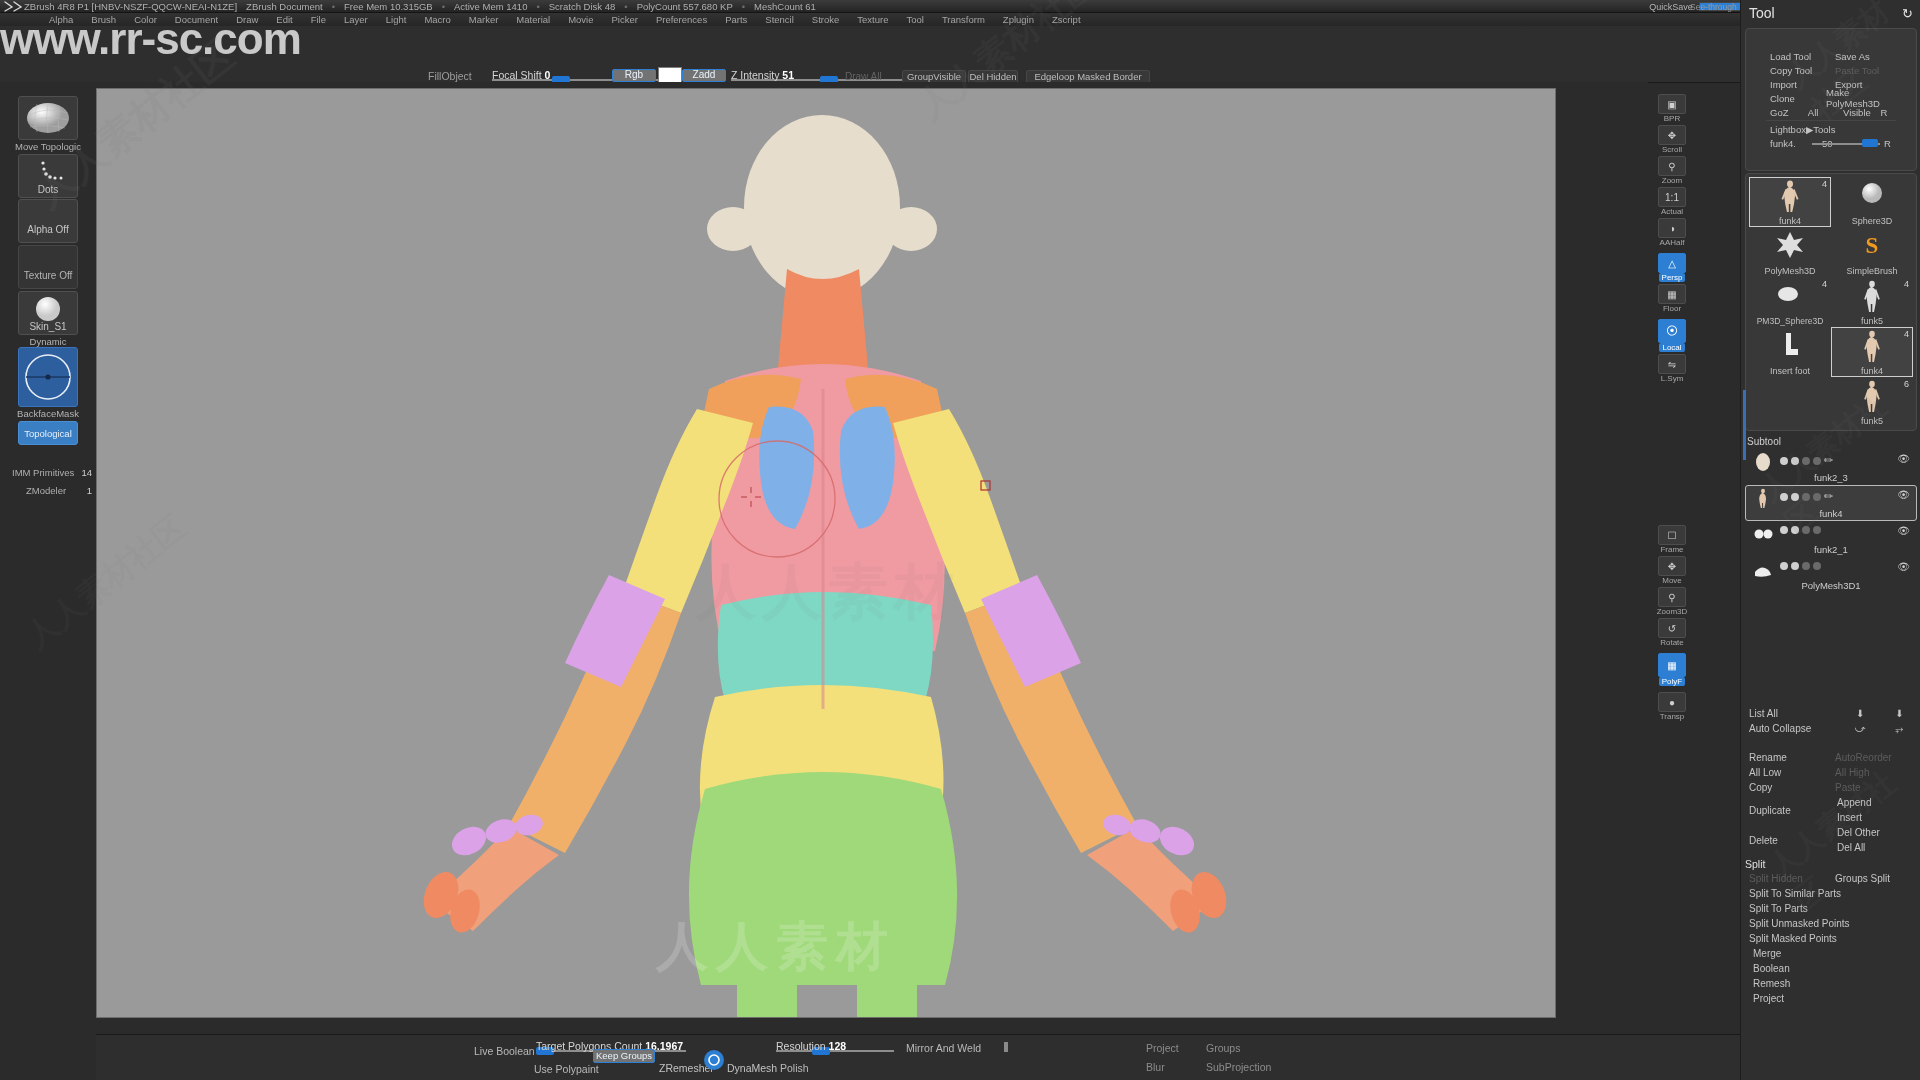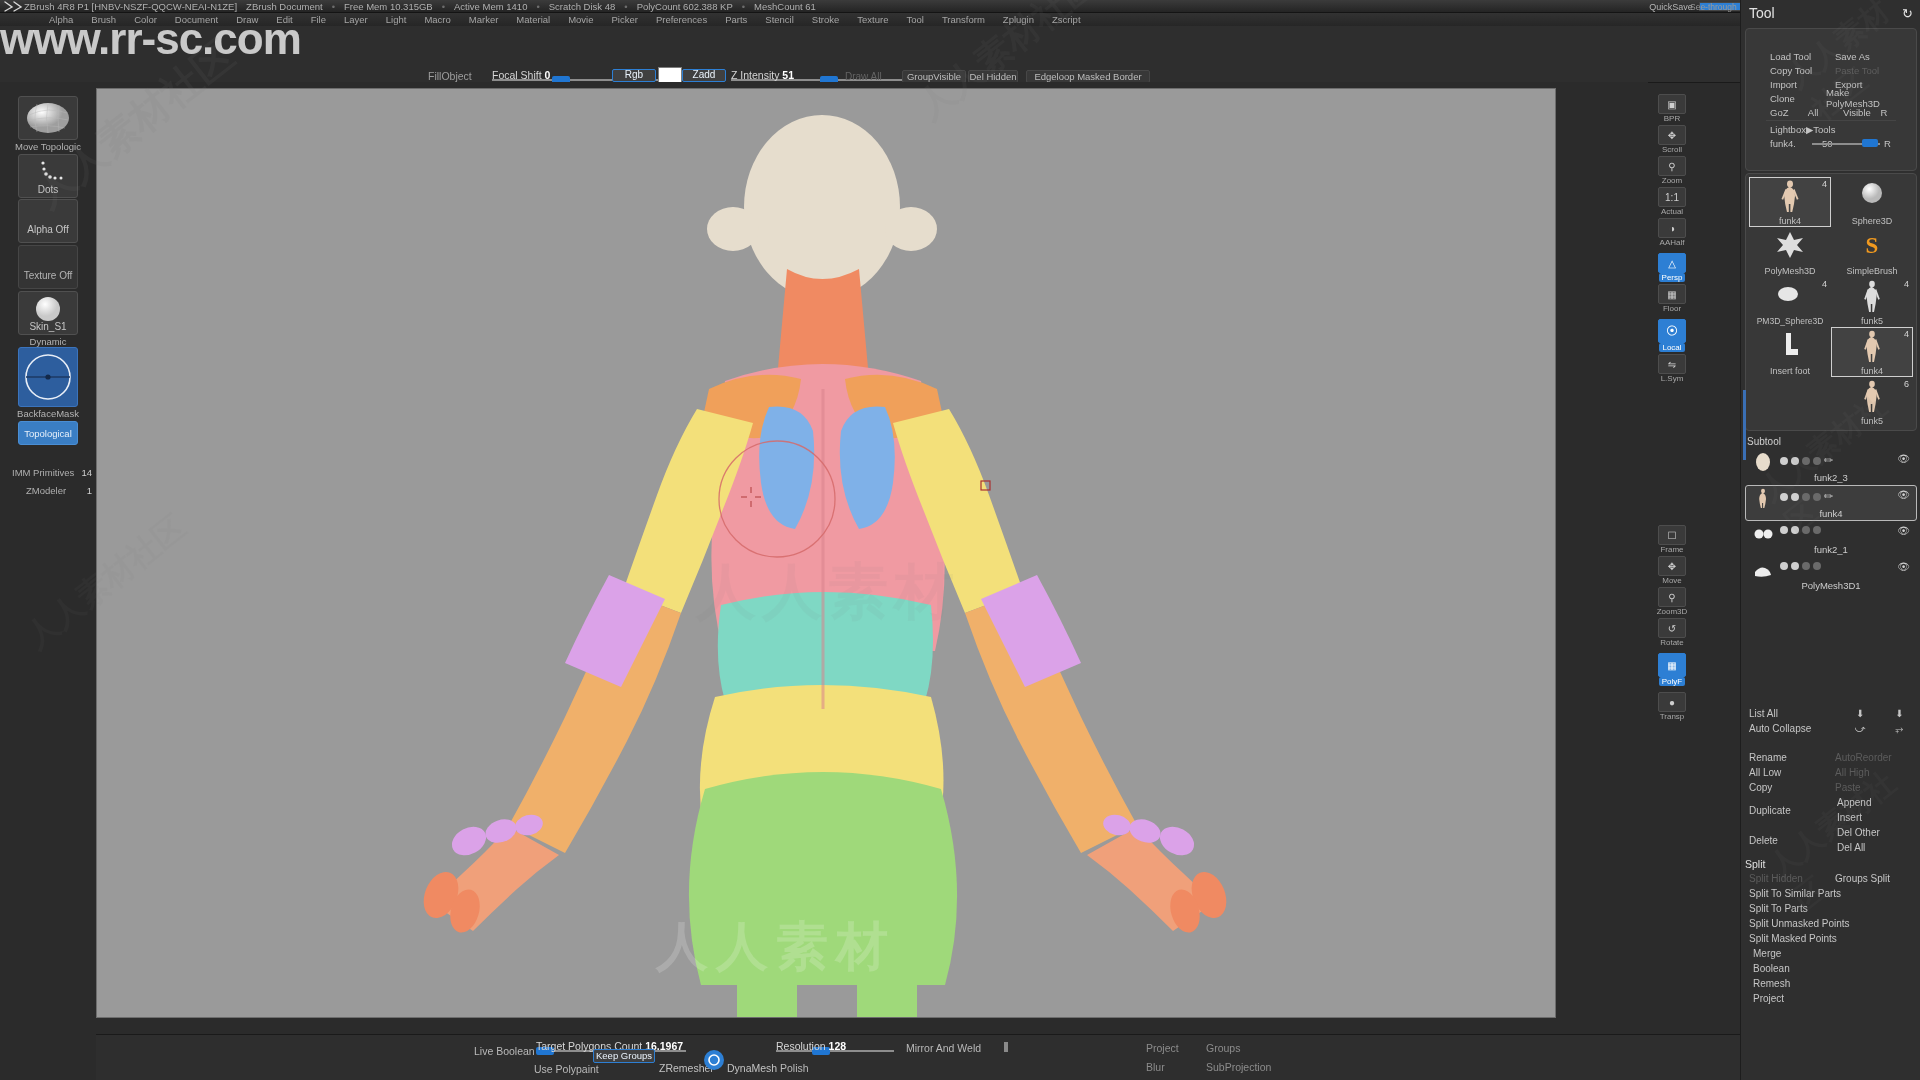--- a/index.html
+++ b/index.html
@@ -4,21 +4,21 @@
 <style>
   html,body{margin:0;padding:0;background:#2b2b2b;}
   body{width:1920px;height:1080px;overflow:hidden;position:relative;
        font-family:"Liberation Sans",sans-serif;color:#c8c8c8;font-size:11px;
        -webkit-font-smoothing:antialiased;}
 
   
   .btn{background:#3a3a3a;color:#bdbdbd;border:1px solid #4a4a4a;border-radius:2px;
        display:flex;align-items:center;justify-content:center;text-align:center;
        line-height:1.05;box-sizing:border-box;}
-  .btn.on{background:#404040;color:#e9f2fb;border-color:#2d7fd4;}
+  .btn.on{background:#737373;color:#e9f2fb;border-color:#2d7fd4;}
   .btn.dim{color:#5d5d5d;background:#343434;border-color:#3e3e3e;}
   .nosel{user-select:none;}
 
   
   #titlebar{position:absolute;left:0;top:0;width:1920px;height:13px;
             background:linear-gradient(#3b3b3b,#242424);display:flex;align-items:center;
             font-size:9.5px;color:#b0b0b0;padding-left:24px;box-sizing:border-box;gap:9px;
             border-bottom:1px solid #141414;}
   #titlebar .sep{color:#6d6d6d;}
   #zlogo{position:absolute;left:3px;top:0px;width:20px;height:13px;}
@@ -117,21 +117,21 @@
   </svg>
   <span>ZBrush 4R8 P1 [HNBV-NSZF-QQCW-NEAI-N1ZE]</span>
   <span>ZBrush Document</span>
   <span class="sep">•</span>
   <span>Free Mem 10.315GB</span>
   <span class="sep">•</span>
   <span>Active Mem 1410</span>
   <span class="sep">•</span>
   <span>Scratch Disk 48</span>
   <span class="sep">•</span>
-  <span>PolyCount 602.388 KP</span>
+  <span>PolyCount 557.680 KP</span>
   <span class="sep">•</span>
   <span>MeshCount 61</span>
 
   <div id="menuright">
     <span>QuickSave</span>
     <span class="mrslider">
         <i></i>
       </span>
     <span style="position:absolute;left:calc(100% - 230px);font-size:8.5px;color:#9a9a9a">See-through</span>
     <span class="mrchip on">Menus</span>

